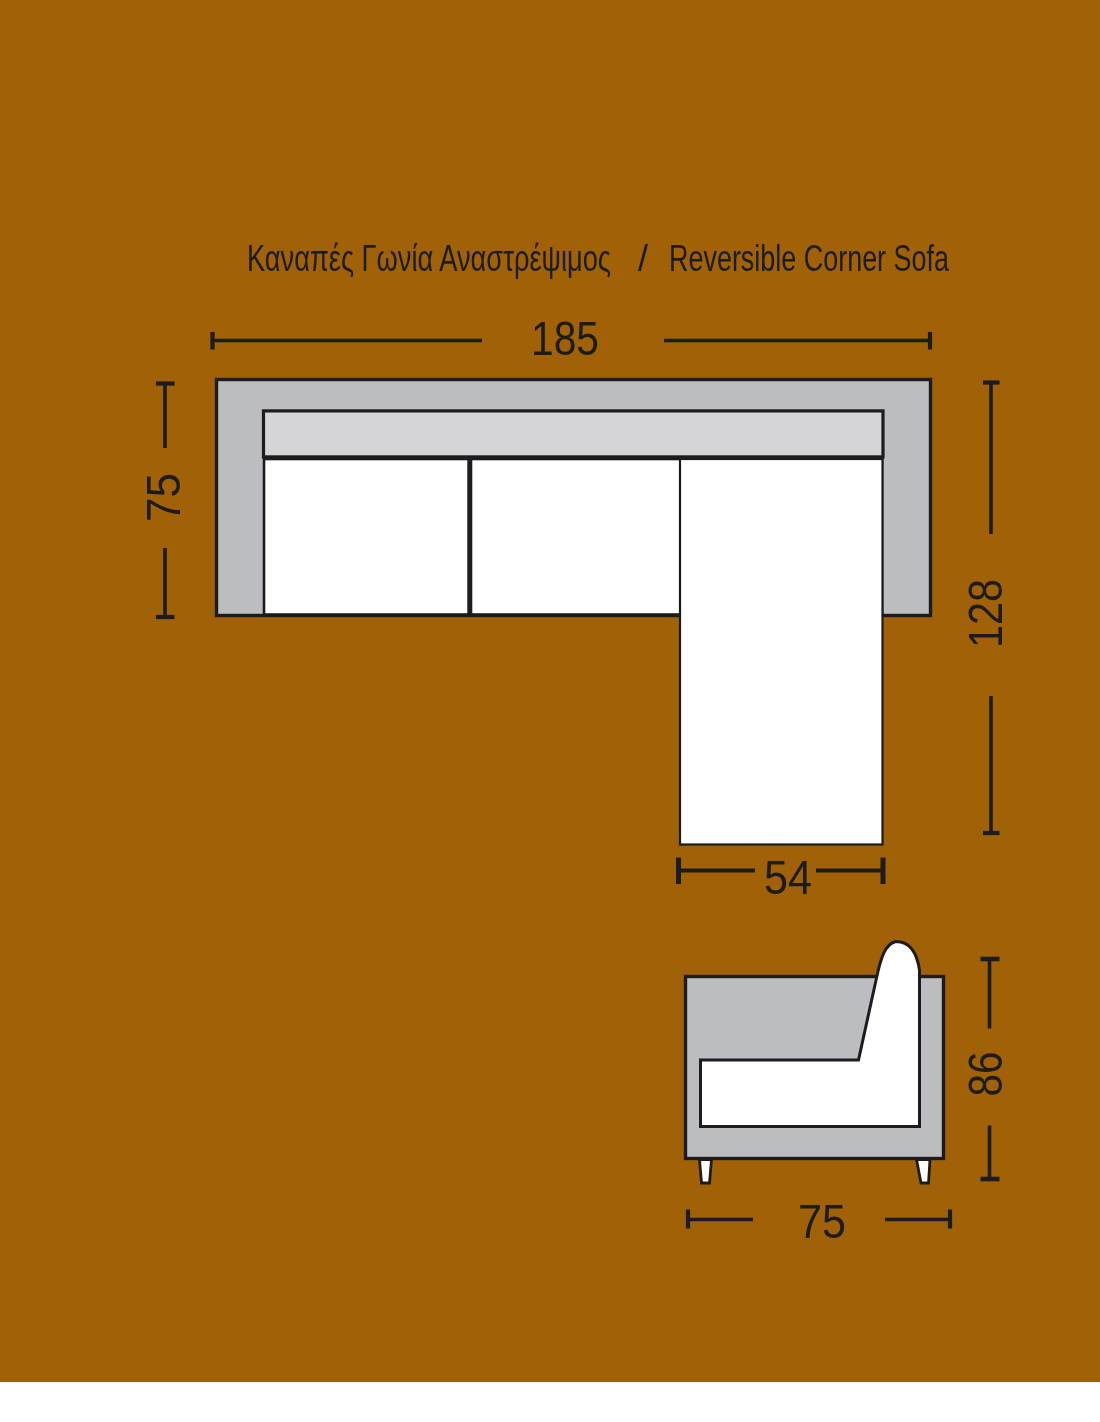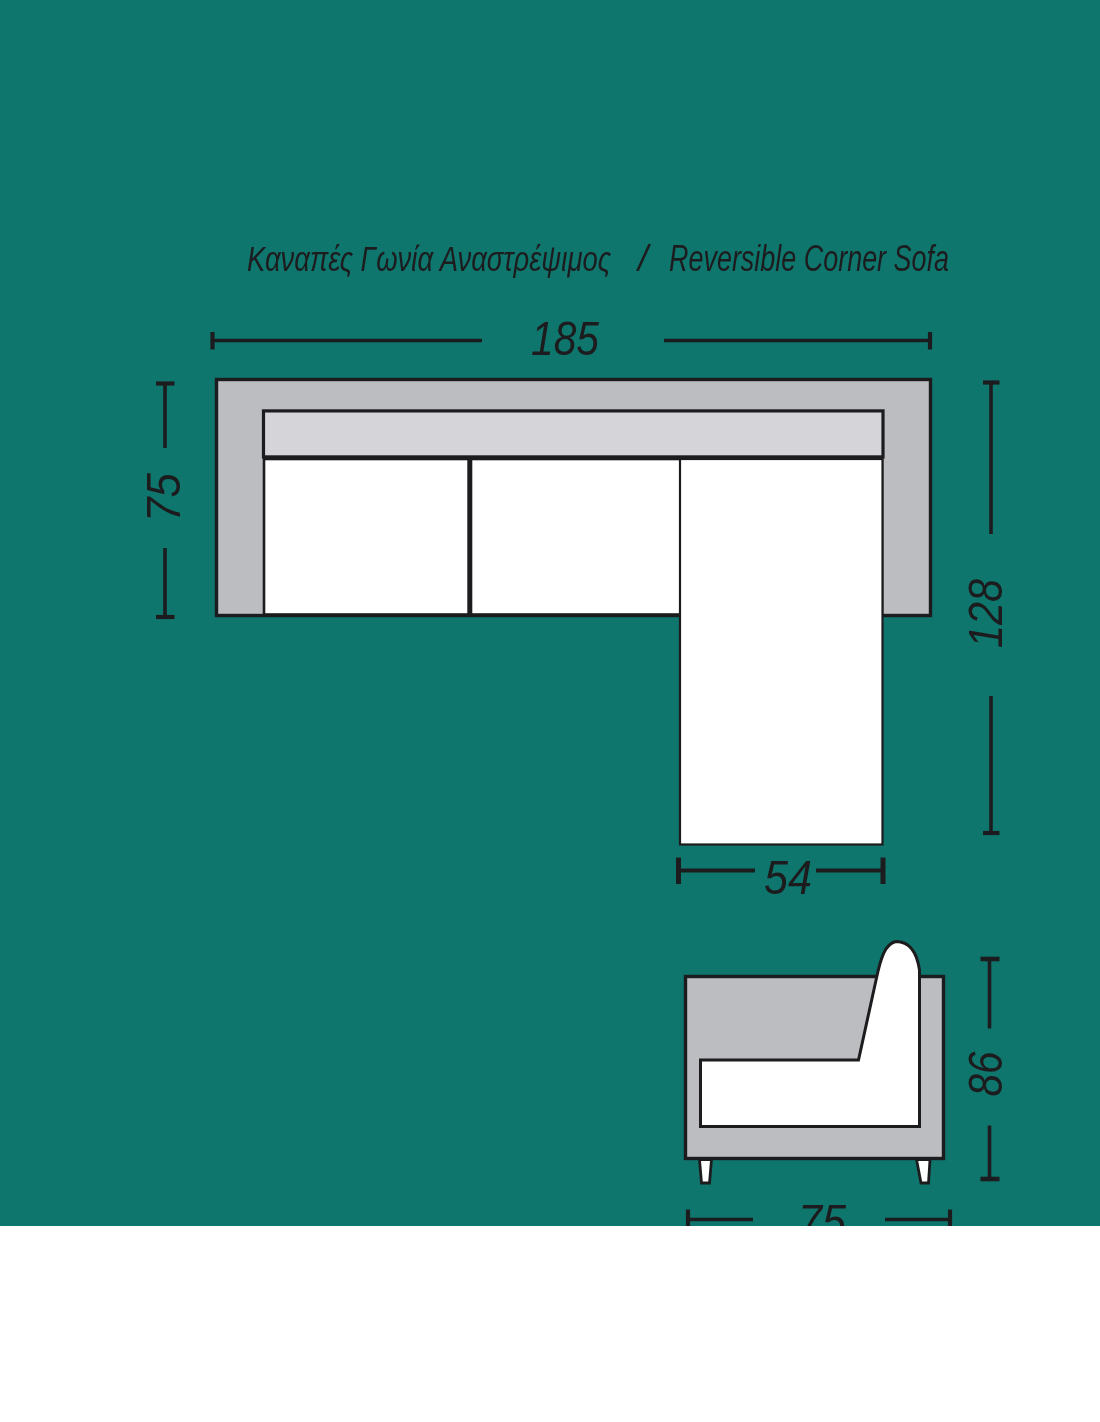--- a/index.html
+++ b/index.html
@@ -1,16 +1,16 @@
 <!DOCTYPE html>
 <html><head>
 <meta charset="utf-8">
 <style>
   html,body{margin:0;padding:0;background:#ffffff;}
-  #page{width:1100px;height:1226px;position:relative;background:#0f766e;overflow:hidden;font-style:italic;}
+  #page{width:1100px;height:1382px;position:relative;background:#a16207;overflow:hidden;}
   svg{position:absolute;top:0;left:0;}
   text{font-family:"Liberation Sans",sans-serif;fill:#1c1c1e;}
 </style>
 </head>
 <body>
 <div id="page">
 <svg width="1100" height="1422" viewBox="0 0 1100 1422">
 
   <text x="247" y="271" font-size="36" textLength="364" lengthAdjust="spacingAndGlyphs">Καναπές Γωνία Αναστρέψιμος</text>
   <text x="643" y="271" font-size="36" text-anchor="middle">/</text>

